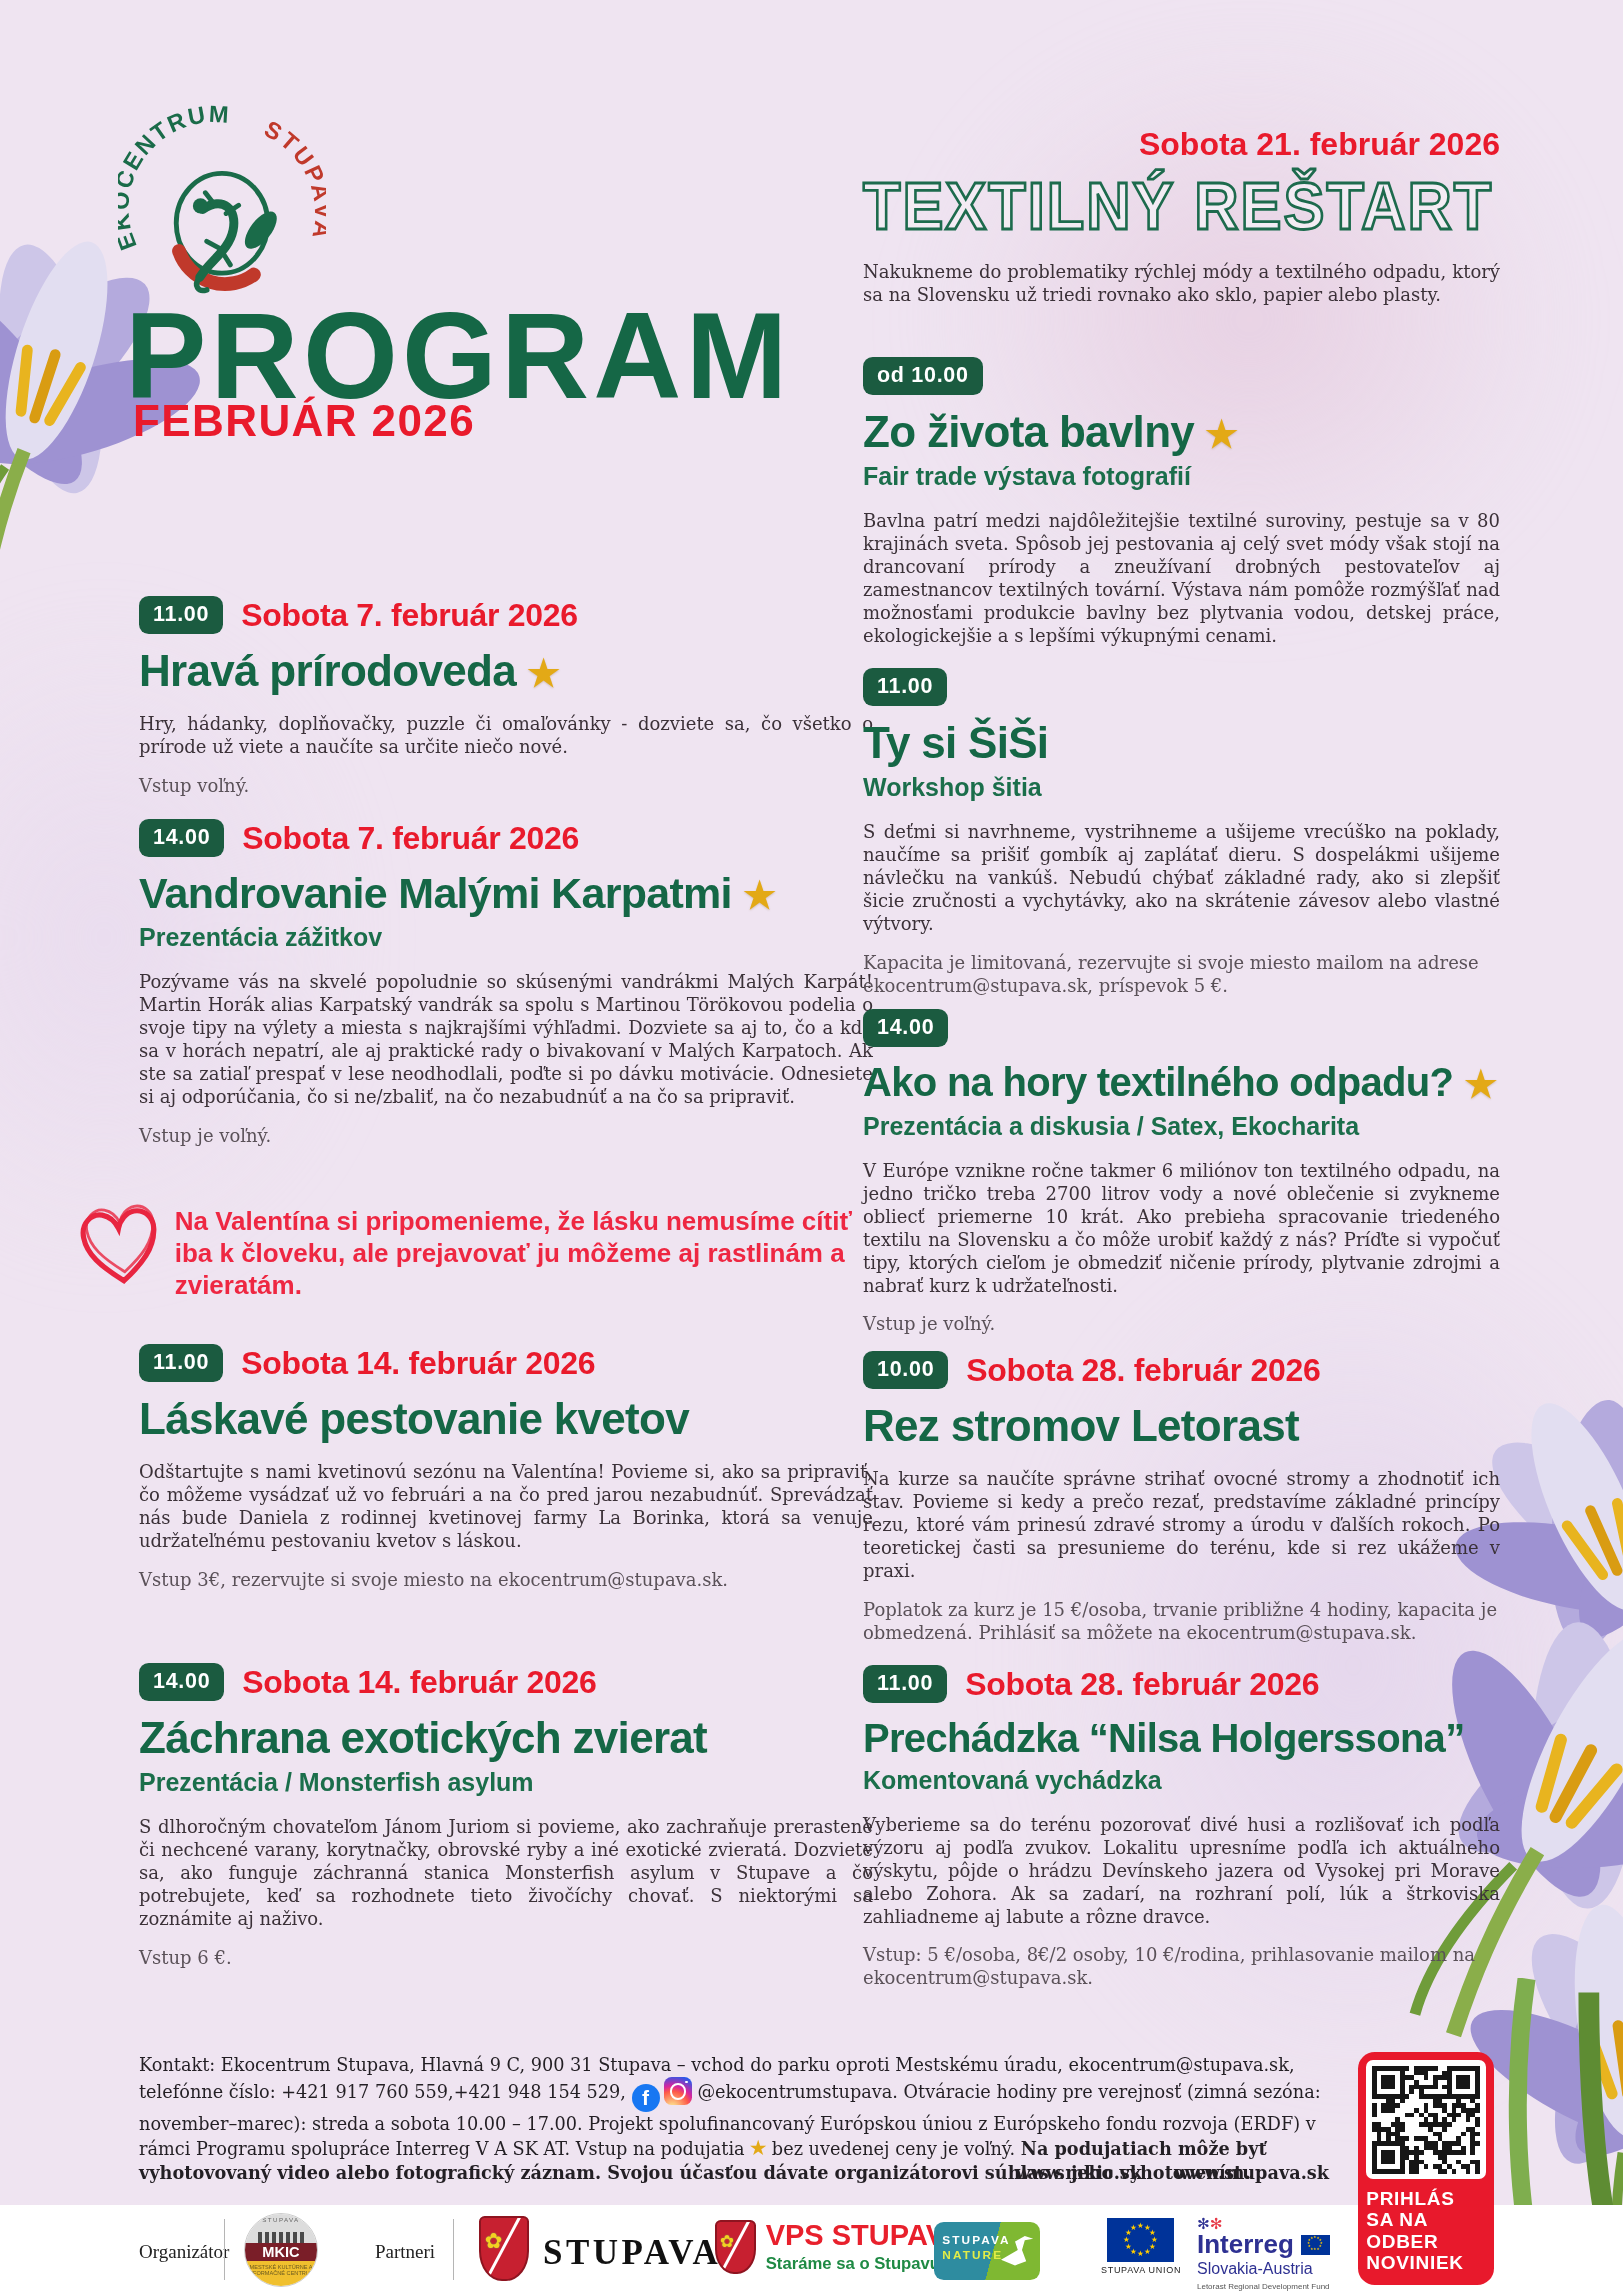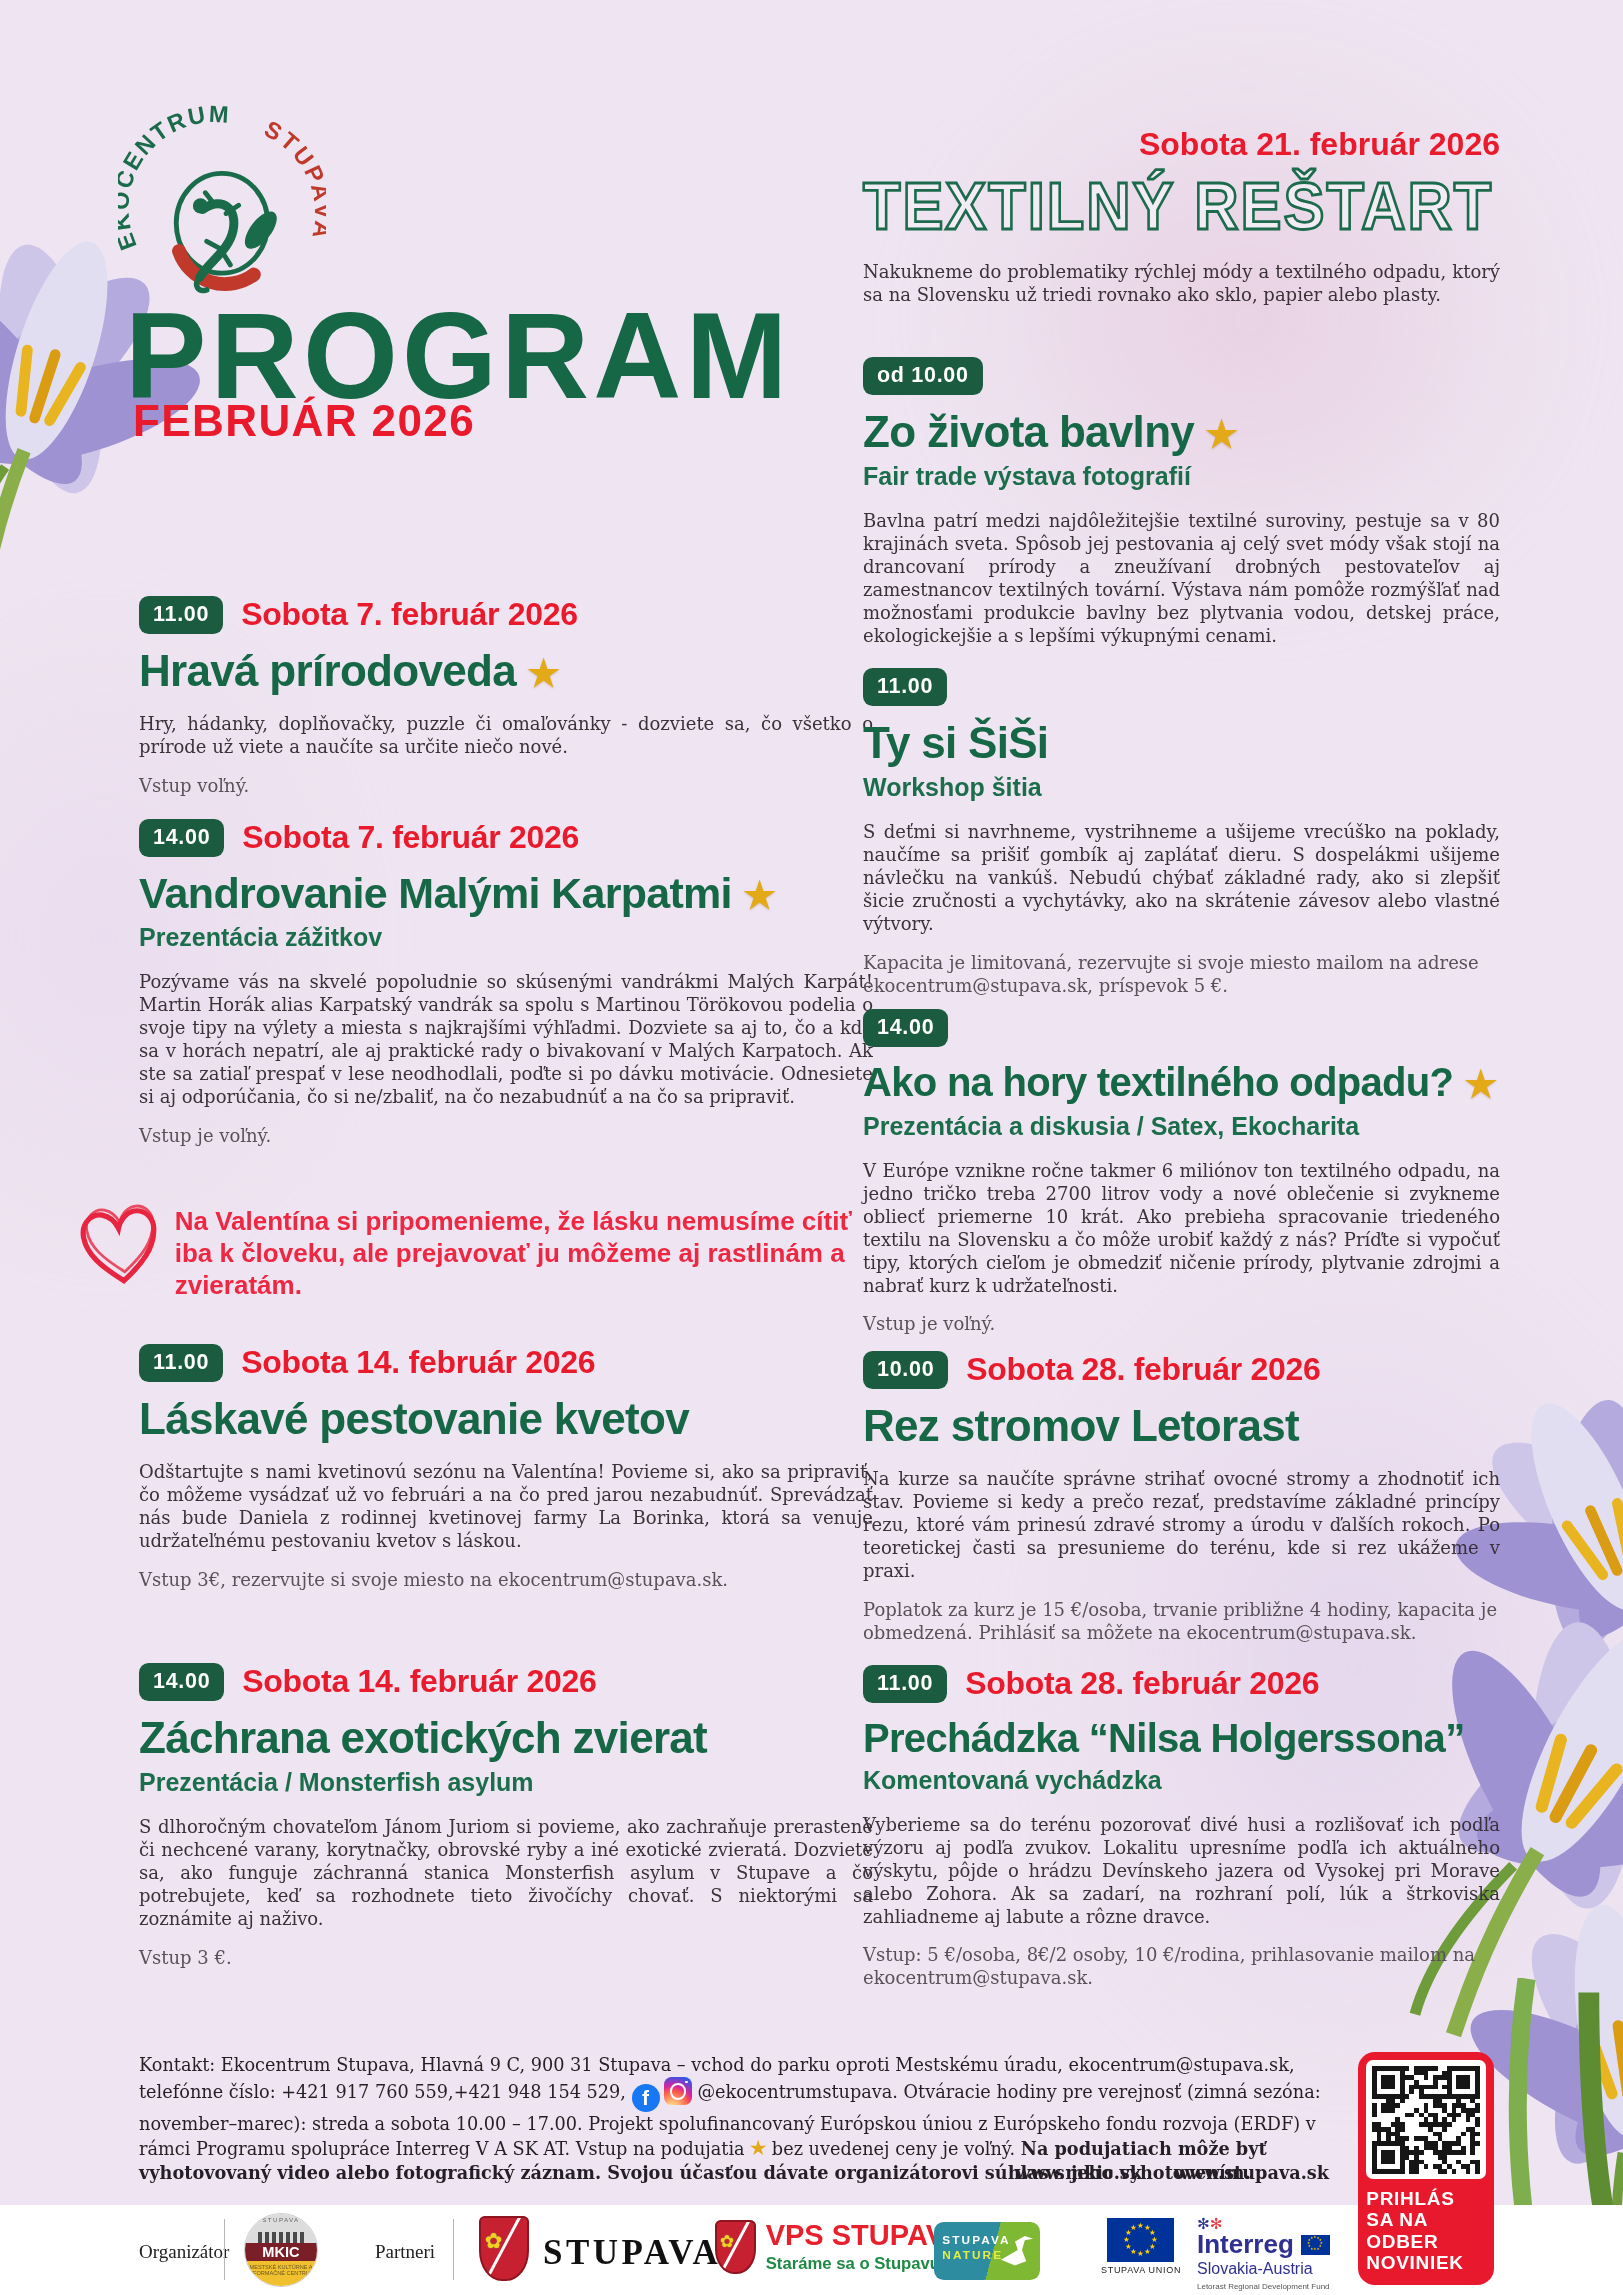--- a/index.html
+++ b/index.html
@@ -17,21 +17,21 @@
   .leaves{left:1485px;top:1978px;width:180px;height:292px;}
   
   .eko-logo{position:absolute;left:118px;top:104px;width:208px;height:208px;z-index:10;}
   .program{position:absolute;left:125px;top:295px;z-index:10;font-weight:700;font-size:122px;line-height:1;
            color:#156746;letter-spacing:4.2px;}
   .febr{position:absolute;left:133px;top:396px;z-index:10;font-weight:700;font-size:44px;color:#e91a2c;letter-spacing:1.4px;}
   
   .event{position:absolute;z-index:10;}
   .L{left:139px;width:734px;}
   .R{left:863px;width:637px;}
-  .brow{display:flex;align-items:flex-start;}
+  .brow{display:flex;align-items:flex-end;}
   .badge{display:inline-block;background:#1b5b40;color:#fff;font-weight:700;font-size:21.5px;line-height:1;
          padding:7.6px 14px 9px;border-radius:9.7px;letter-spacing:0.7px;}
   .date{font-weight:700;font-size:32px;color:#e91a2c;margin-left:18px;letter-spacing:-0.3px;}
   .etitle{font-weight:700;font-size:44px;line-height:1.05;color:#156746;letter-spacing:-0.7px;margin-top:14px;white-space:nowrap;}
   .etitle.small{font-size:40px;}
   .esub{font-weight:700;font-size:25px;color:#1b6e4b;margin-top:7px;}
   .ebody{font-family:"DejaVu Serif",serif;font-size:18px;line-height:23px;color:#3b3138;text-align:justify;margin-top:18px;}
   .enote{font-family:"DejaVu Serif",serif;font-size:18px;line-height:23px;color:#5a5158;margin-top:15.3px;}
   .star{color:#e3a916;font-size:37px;margin-left:11px;text-shadow:0 1.4px 2.1px rgba(120,80,0,.25);vertical-align:middle;}
   
@@ -216,21 +216,21 @@
   </div>
 
   <div class="event L" style="top:1663px">
     <div class="brow">
       <span class="badge">14.00</span>
       <span class="date">Sobota 14. február 2026</span>
     </div>
     <div class="etitle"><span>Záchrana exotických zvierat</span></div>
     <div class="esub">Prezentácia / Monsterfish asylum</div>
     <div class="ebody">S dlhoročným chovateľom Jánom Juriom si povieme, ako zachraňuje prerastené či nechcené varany, korytnačky, obrovské ryby a iné exotické zvieratá. Dozviete sa, ako funguje záchranná stanica Monsterfish asylum v Stupave a čo potrebujete, keď sa rozhodnete tieto živočíchy chovať. S niektorými sa zoznámite aj naživo.</div>
-    <div class="enote">Vstup 3 €.</div>
+    <div class="enote">Vstup 6 €.</div>
   </div>
 
   <div class="event R" style="top:126px">
     <div class="rdate">Sobota 21. február 2026</div>
     <div class="rtitle">TEXTILNÝ REŠTART</div>
     <div class="ebody" style="margin-top:21px">Nakukneme do problematiky rýchlej módy a textilného odpadu, ktorý sa na Slovensku už triedi rovnako ako sklo, papier alebo plasty.</div>
   </div>
 
   <div class="event R" style="top:357px">
     <div class="brow">

